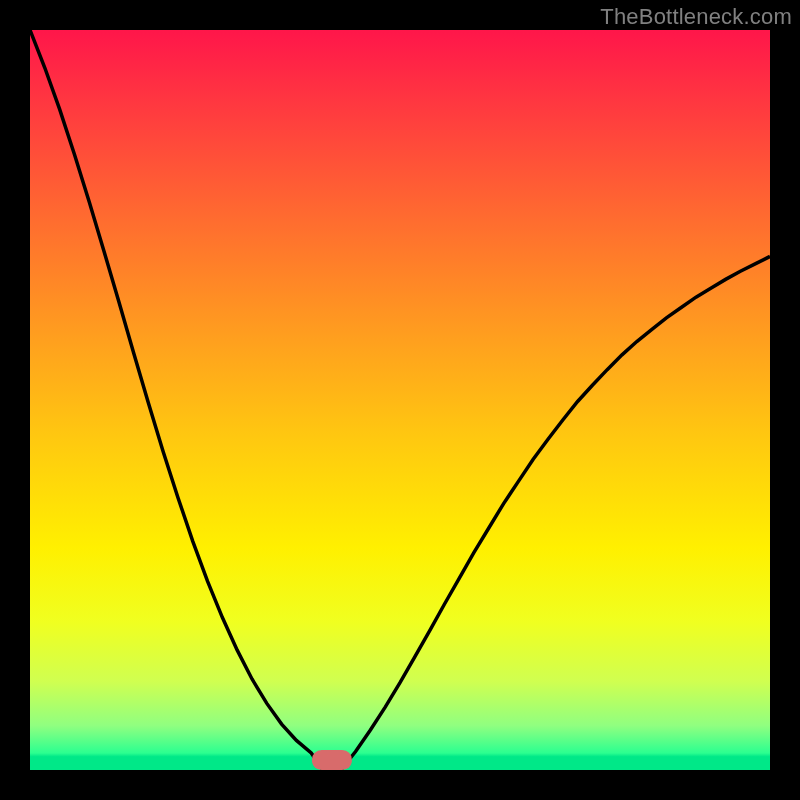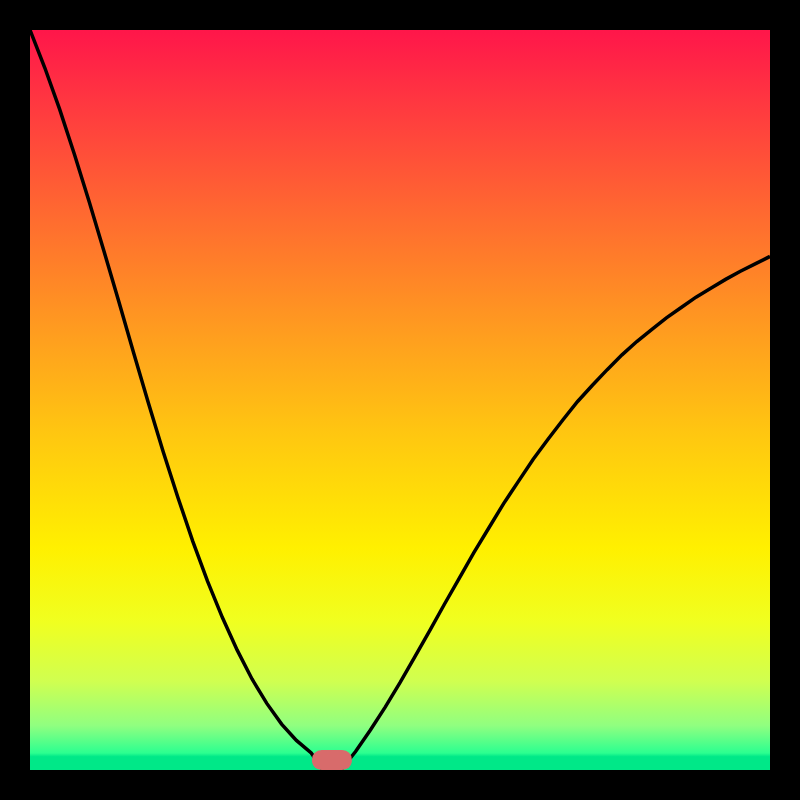--- a/index.html
+++ b/index.html
@@ -61,13 +61,14 @@
             <stop offset="97.70%" stop-color="#2cff90"></stop>
             <stop offset="98.20%" stop-color="#00e888"></stop>
             <stop offset="100.00%" stop-color="#00e888"></stop>
           </linearGradient>
       </defs>
       <rect x="0" y="0" width="740" height="740" fill="url(#bg-grad)"></rect>
       <path id="curve-path" fill="none" stroke="#000" stroke-width="3.5" d="M0.00 0.00 L14.80 37.74 L29.60 79.18 L44.40 124.32 L59.20 171.68 L74.00 221.26 L88.80 271.58 L103.60 322.64 L118.40 372.96 L133.20 421.80 L148.00 467.68 L162.80 511.34 L177.60 551.30 L192.40 587.56 L207.20 620.12 L222.00 648.98 L236.80 673.40 L251.60 694.12 L266.40 710.40 L281.20 722.98 L293.04 740.00 L310.80 740.00 L325.60 721.50 L340.40 700.04 L355.20 677.10 L370.00 652.68 L384.80 626.78 L399.60 600.88 L414.40 574.24 L429.20 548.34 L444.00 522.44 L458.80 498.02 L473.60 473.60 L488.40 451.40 L503.20 429.20 L518.00 409.22 L532.80 389.98 L547.60 371.48 L562.40 355.20 L577.20 339.66 L592.00 324.86 L606.80 311.54 L621.60 299.70 L636.40 287.86 L651.20 277.50 L666.00 267.14 L680.80 258.26 L695.60 249.38 L710.40 241.24 L725.20 233.84 L740.00 226.44"></path>
       <rect id="marker-rect" x="281.94" y="720.02" width="39.96" height="19.98" rx="9.62" fill="#d86b6b"></rect>
     </svg>
   </div>
+  <div class="watermark">TheBottleneck.com</div>
 </div>
 
 </body></html>

